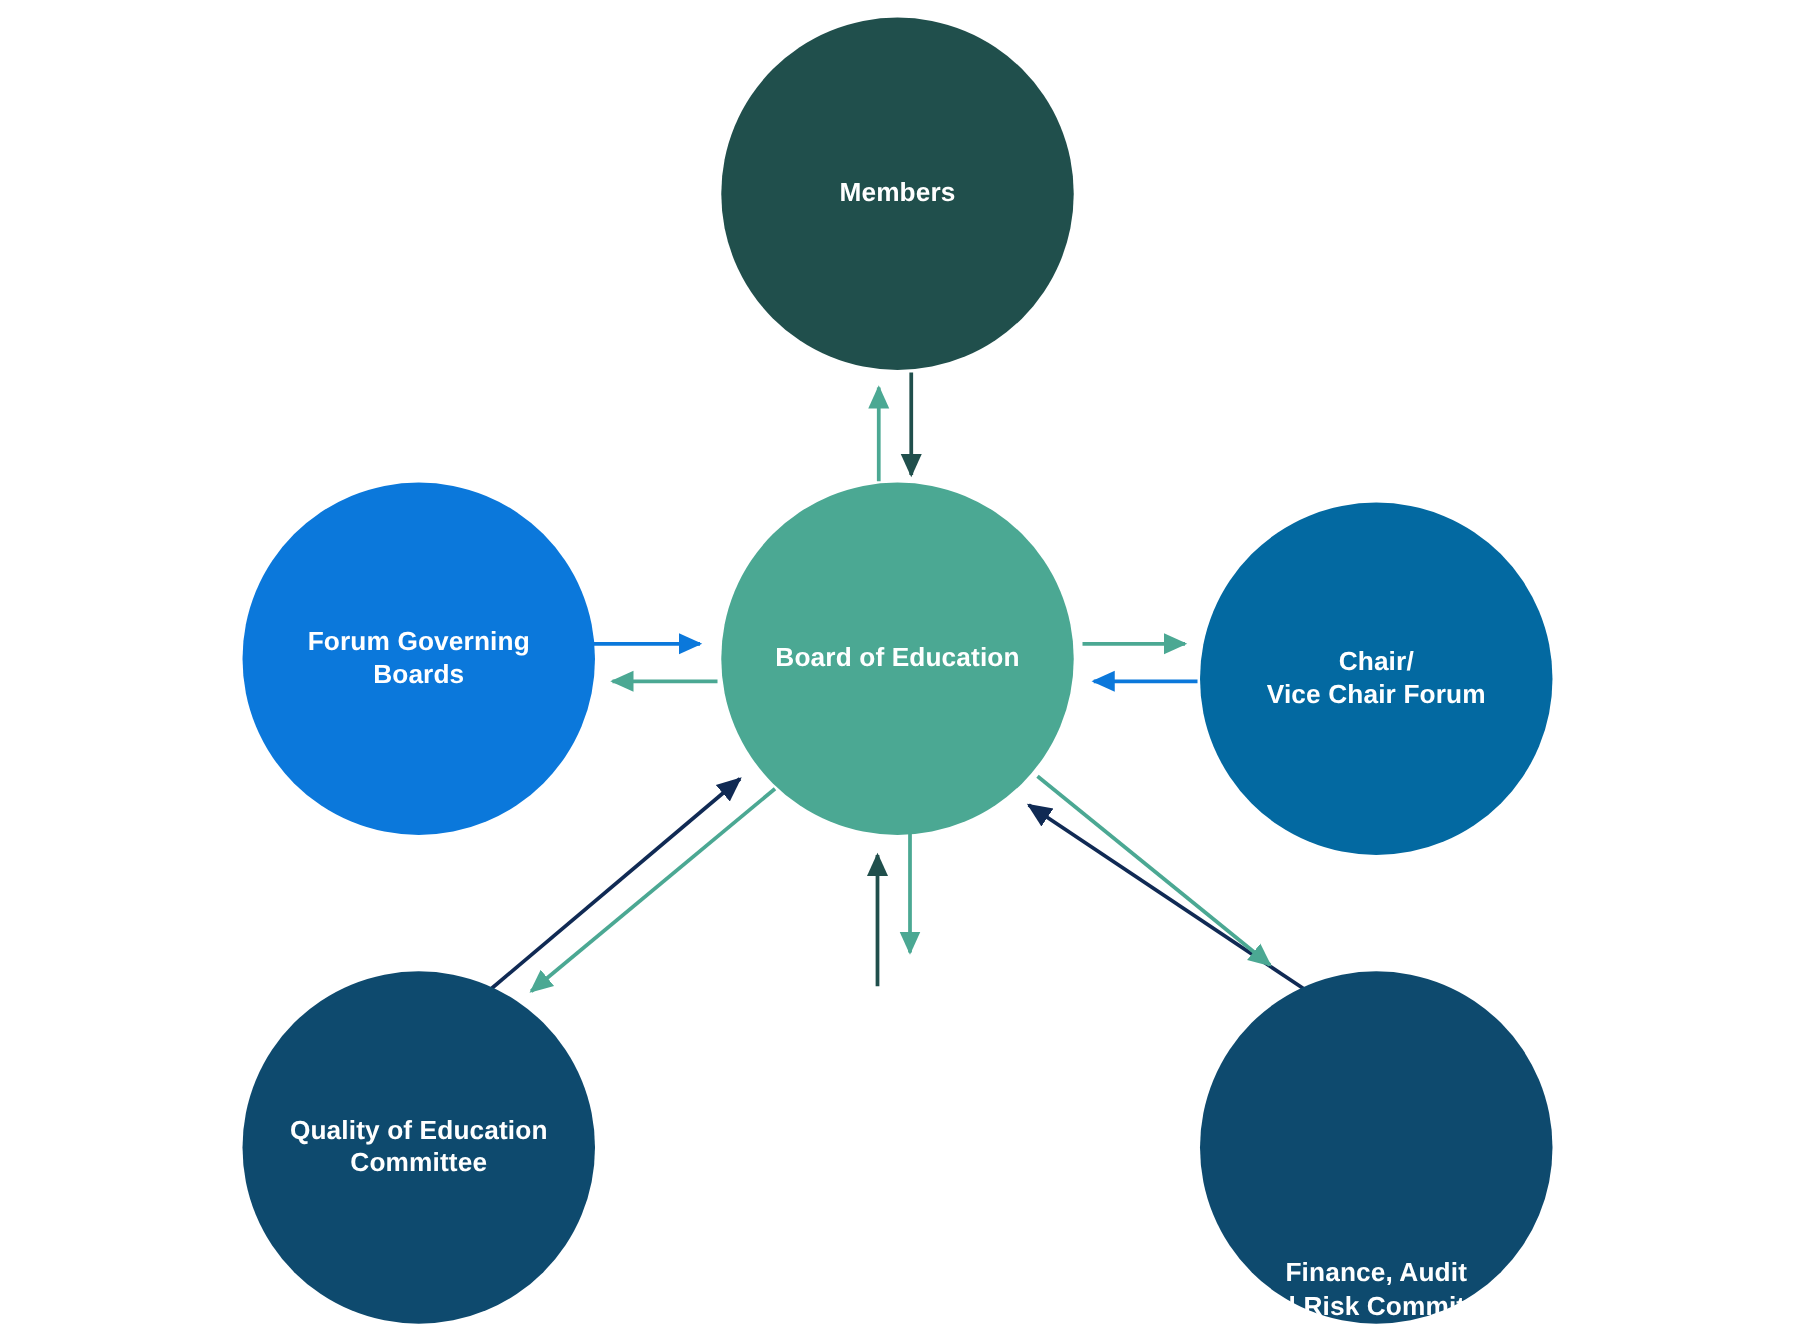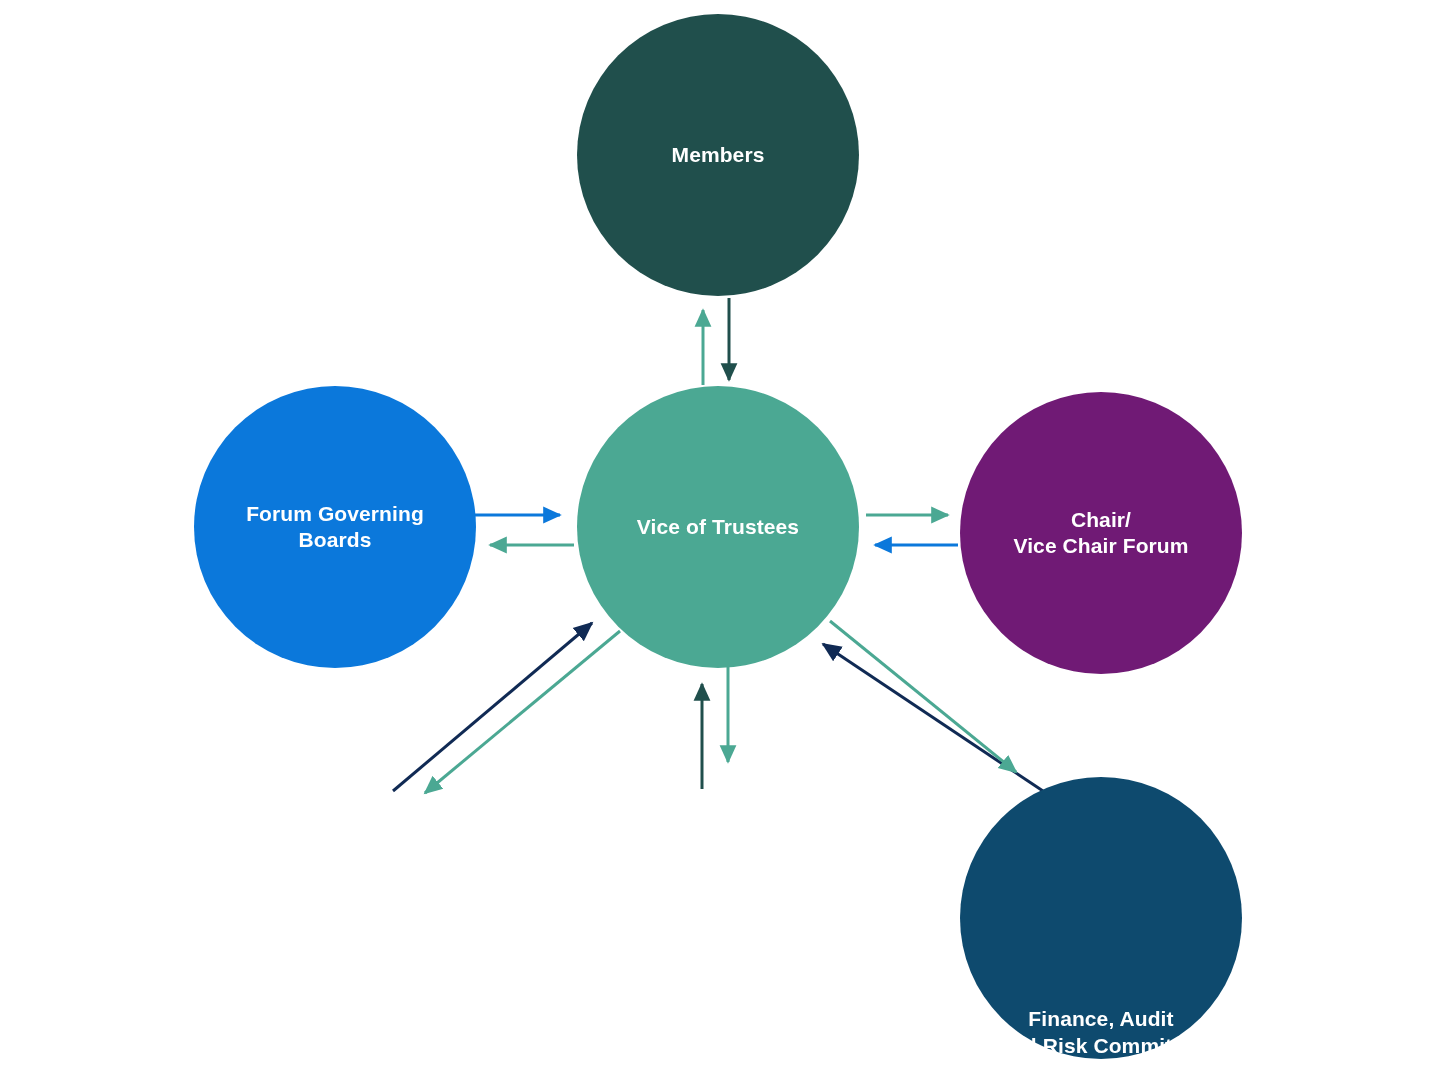--- a/index.html
+++ b/index.html
@@ -96,33 +96,37 @@
     <line x1="1043" y1="791" x2="823" y2="644" stroke="#102a54" stroke-width="3" marker-end="url(#ah-navy)"></line>
 
     <line x1="830" y1="621" x2="1016" y2="772" stroke="#4ba893" stroke-width="3" marker-end="url(#ah-green)"></line>
   </svg>
 
   <div class="node n-members size-lg" style="background: rgb(32, 79, 76); left: 577px; top: 14px; width: 282px; height: 282px; text-align: center;">
     <span class="node-label">Members</span>
   </div>
 
   <div class="node n-board size-lg" style="background: rgb(75, 168, 147); left: 577px; top: 386px; width: 282px; height: 282px;">
-    <span class="node-label">Vice of Trustees</span>
+    <span class="node-label">Board of Education</span>
   </div>
 
   <div class="node n-sgb size-lg" style="background: rgb(11, 120, 219); left: 194px; top: 386px; width: 282px; height: 282px;">
     <span class="node-label">Forum Governing
 Boards</span>
   </div>
 
-  <div class="node n-chair size-lg" style="background: #701a75; left: 960px; top: 392px; width: 282px; height: 282px; text-align: center;">
+  <div class="node n-chair size-lg" style="background: #0369a1; left: 960px; top: 402px; width: 282px; height: 282px; text-align: center;">
     <span class="node-label">Chair/
 Vice Chair Forum</span>
   </div>
 
+  <div class="node n-qoe size-lg" style="background: rgb(14, 74, 110); left: 194px; top: 777px; width: 282px; height: 282px;">
+    <span class="node-label">Quality of Education
+Committee</span>
+  </div>
 
 
   <div class="node n-finance size-lg" style="background: rgb(14, 74, 110); left: 960px; top: 777px; width: 282px; height: 282px;">
     <span class="node-label">Finance, Audit
 and Risk Committee</span>
   </div>
 
 </div>
 
 </body></html>

